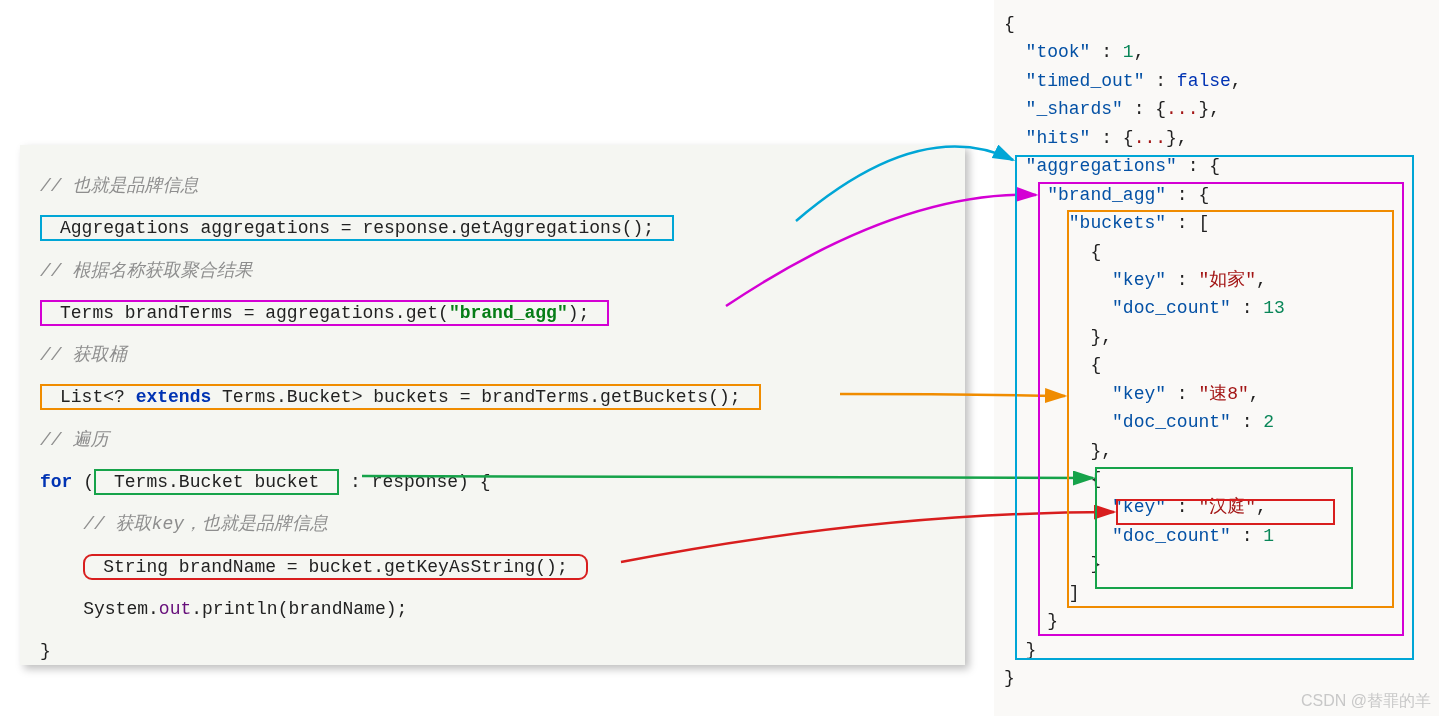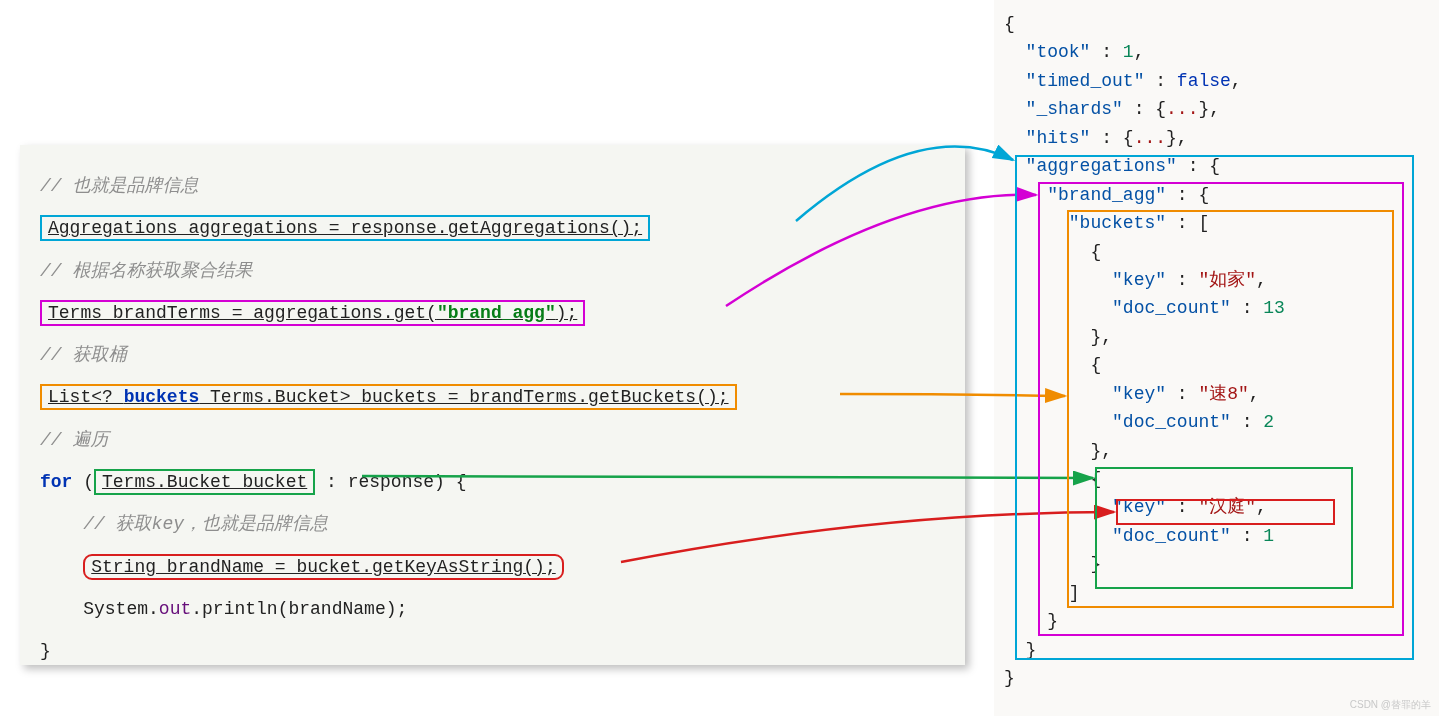--- a/index.html
+++ b/index.html
@@ -42,22 +42,21 @@
   .j-key { color: #0451a5; }
   .j-str { color: #a31515; }
   .j-num { color: #098658; }
   .j-bool { color: #0033b3; }
   .j-punc { color: #222; }
   .j-dots { color: #a31515; }
   .right-panel .code { white-space: pre; }
   .box {
     display: inline;
     border: 2px solid;
-    padding: 1px 6px;
-    text-decoration: underline;
+    padding: 1px 18px;
   }
   .box-cyan   { border-color: #00a6d6; }
   .box-magenta{ border-color: #d400d4; }
   .box-orange { border-color: #f08c00; }
   .box-green  { border-color: #16a34a; }
   .box-red    { border-color: #d81e1e; border-radius: 9px; }
 
   .rbox {
     position: absolute;
     border: 2px solid;
@@ -73,34 +72,34 @@
     position: absolute;
     left: 0; top: 0;
     width: 1439px; height: 716px;
     pointer-events: none;
   }
   .watermark {
     position: absolute;
     right: 8px;
     bottom: 4px;
     color: #c8c8c8;
-    font-size: 10px;
+    font-size: 16px;
     font-family: Arial, sans-serif;
   }
 </style>
 </head>
 <body>
 
 <div class="left-panel">
 <div class="code"><span class="comment">// 也就是品牌信息</span>
 <span class="box box-cyan">Aggregations aggregations = response.getAggregations();</span>
 <span class="comment">// 根据名称获取聚合结果</span>
 <span class="box box-magenta"><span>Terms brandTerms = aggregations.get(</span><span class="str">"brand_agg"</span><span>);</span></span>
 <span class="comment">// 获取桶</span>
-<span class="box box-orange"><span>List&lt;? </span><span class="kw">buckets</span><span> Terms.Bucket&gt; buckets = brandTerms.getBuckets();</span></span>
+<span class="box box-orange"><span>List&lt;? </span><span class="kw">extends</span><span> Terms.Bucket&gt; buckets = brandTerms.getBuckets();</span></span>
 <span class="comment">// 遍历</span>
 <span class="kw">for</span><span> (</span><span class="box box-green">Terms.Bucket bucket</span><span> : response) {</span>
     <span class="comment">// 获取key，也就是品牌信息</span>
     <span class="box box-red">String brandName = bucket.getKeyAsString();</span>
     <span>System.</span><span class="italic-kw">out</span><span>.println(brandName);</span>
 <span>}</span></div>
 </div>
 
 <div class="right-panel">
 <div class="code"><span class="j-punc">{</span>

